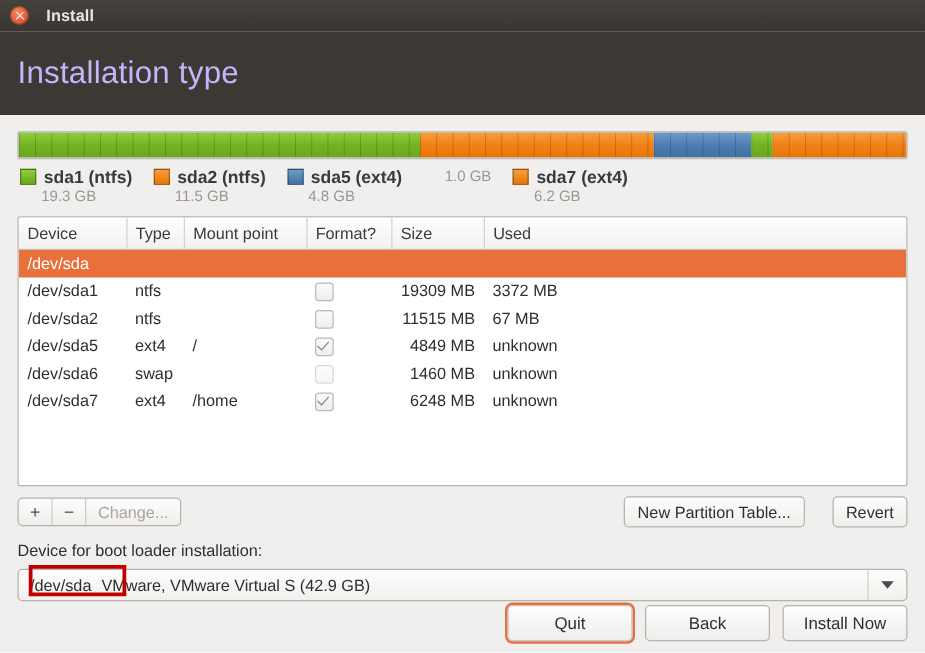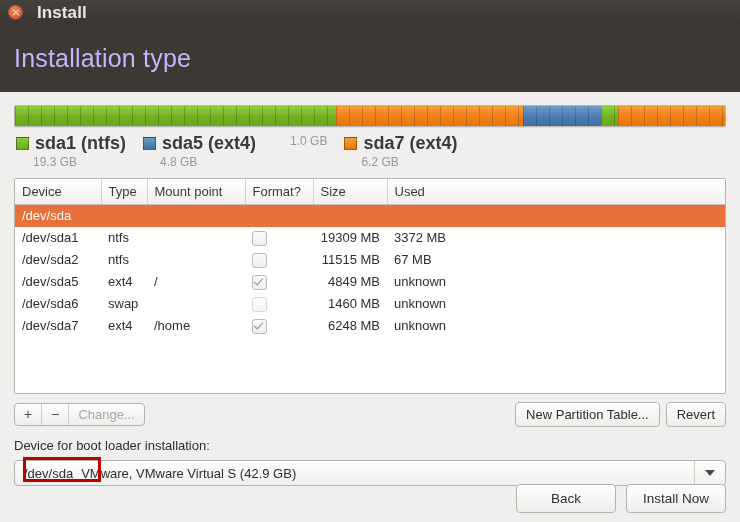--- a/index.html
+++ b/index.html
@@ -42,21 +42,21 @@
     left: 3.5px;
     top: 7px;
     width: 8px;
     height: 1.4px;
     background: #f7e6dd;
   }
   #close-btn::before { transform: rotate(45deg); }
   #close-btn::after  { transform: rotate(-45deg); }
   #window-title {
     color: #e9e6e3;
-    font-size: 17px;
+    font-size: 13px;
     font-weight: bold;
     margin-left: 14px;
     letter-spacing: .1px;
   }
 
   
   #header {
     height: 67px;
     background: #3c3834;
     display: flex;
@@ -123,21 +123,21 @@
   .legend-swatch {
     width: 11px; height: 11px;
     border: 1px solid rgba(0,0,0,.35);
     margin-right: 6px;
     flex: 0 0 auto;
   }
   .sw-green  { background: linear-gradient(to bottom,#8fce3c,#6aa81e); }
   .sw-orange { background: linear-gradient(to bottom,#f79e3c,#e87706); }
   .sw-blue   { background: linear-gradient(to bottom,#6e9cc9,#41719f); }
   .legend-label {
-    font-size: 18px;
+    font-size: 14px;
     font-weight: bold;
     color: #3a3a3a;
     white-space: nowrap;
   }
   .legend-size {
     font-size: 12px;
     color: #9a9794;
     margin-left: 17px;
     margin-top: 1px;
   }
@@ -232,21 +232,21 @@
   #seg-group > div {
     padding: 3px 9px;
     font-size: 14px;
     color: #4a4a4a;
     border-right: 1px solid #cfcbc7;
     cursor: pointer;
     line-height: 15px;
   }
   #seg-group > div:last-child { border-right: none; }
   #seg-group > div.disabled { color: #a9a5a1; font-size: 13px; }
-  #toolbar-right { display: flex; gap: 6px; }
+  #toolbar-right { display: flex; gap: 22px; }
 
   
   #boot-label {
     margin-top: 11px;
     font-size: 13px;
     color: #2e2e2e;
   }
   #boot-row {
     margin-top: 7px;
     position: relative;
@@ -344,20 +344,27 @@
       </div>
   </div>
 
   <div id="legend">
       <div class="legend-item">
         <div class="legend-top">
           <span class="legend-swatch sw-green"></span>
           <span class="legend-label">sda1 (ntfs)</span>
         </div>
         <div class="legend-size">19.3 GB</div>
+      </div>
+      <div class="legend-item">
+        <div class="legend-top">
+          <span class="legend-swatch sw-orange"></span>
+          <span class="legend-label">sda2 (ntfs)</span>
+        </div>
+        <div class="legend-size">11.5 GB</div>
       </div>
       <div class="legend-item">
         <div class="legend-top">
           <span class="legend-swatch sw-blue"></span>
           <span class="legend-label">sda5 (ext4)</span>
         </div>
         <div class="legend-size">4.8 GB</div>
       </div>
       <div class="legend-item">
         <div class="legend-size">1.0 GB</div>
@@ -458,17 +465,18 @@
       <span id="boot-dev">/dev/sda</span>
       <span id="boot-desc">VMware, VMware Virtual S (42.9 GB)</span>
       <span id="boot-arrow-cell">
         <span class="caret-down"></span>
       </span>
     </div>
     <div id="red-highlight"></div>
   </div>
 
   <div id="footer">
+    <button class="btn btn-big btn-focus">Quit</button>
     <button class="btn btn-big">Back</button>
     <button class="btn btn-big">Install Now</button>
   </div>
 
 </div>
 
 </body></html>

